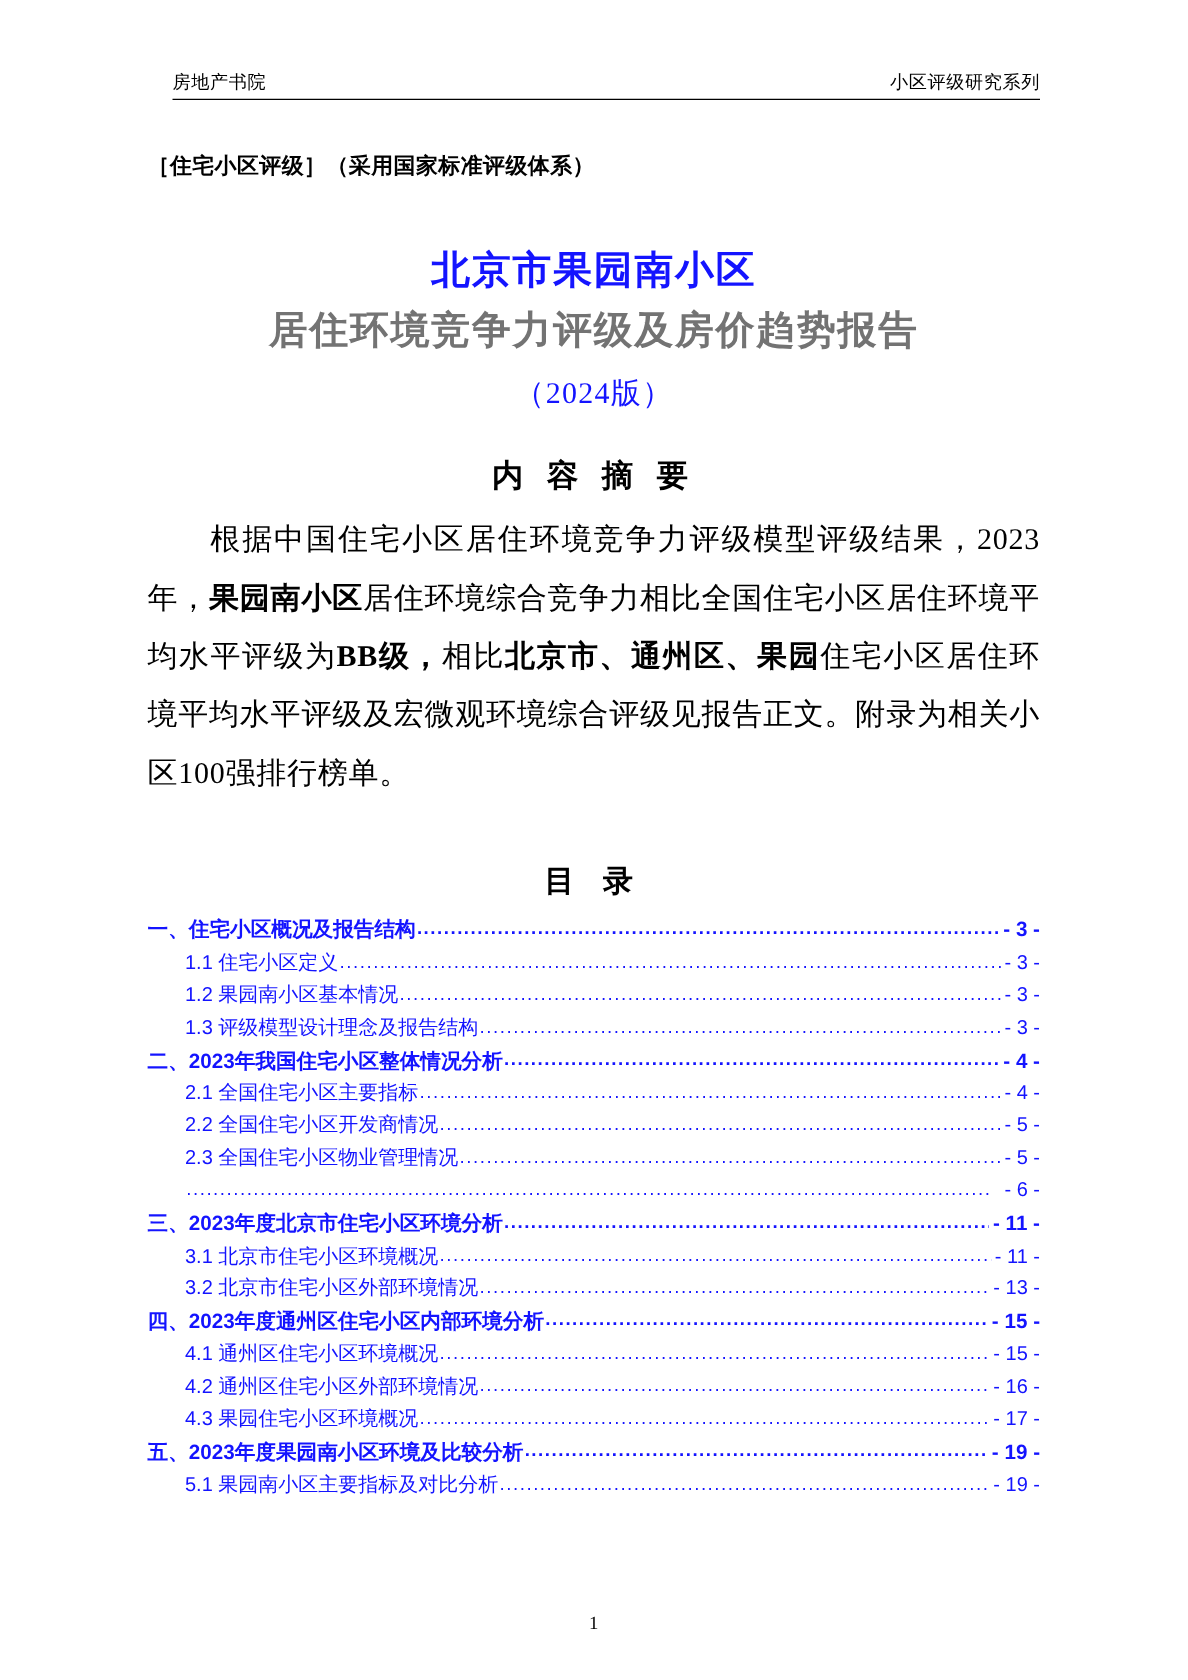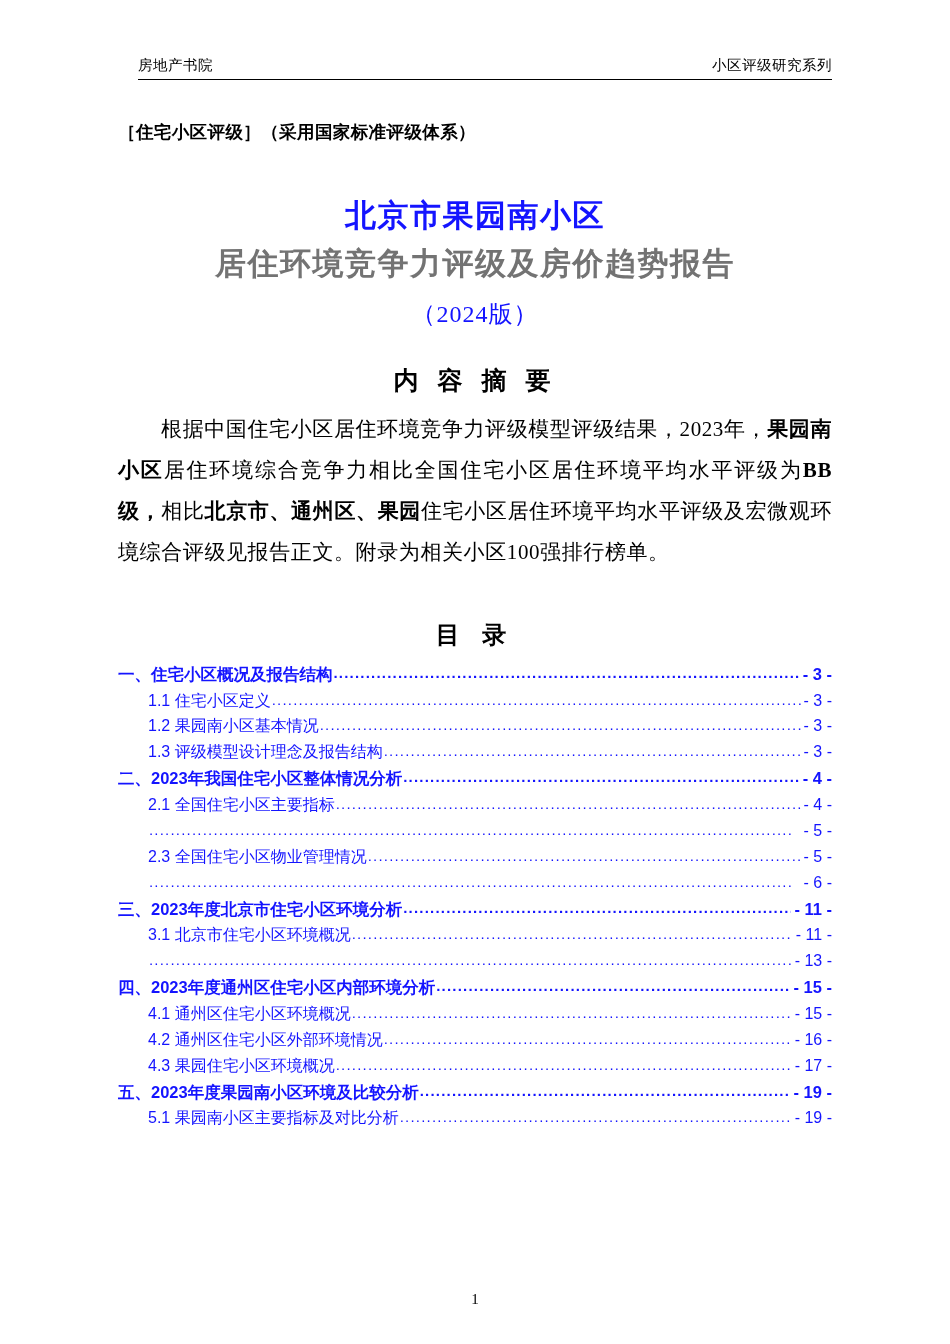--- a/index.html
+++ b/index.html
@@ -78,21 +78,21 @@
   .section-title {
     text-align: center;
     font-family: "Liberation Sans", sans-serif;
     font-weight: bold;
     font-size: 25px;
     letter-spacing: 6px;
     margin-top: 34px;
     margin-bottom: 12px;
   }
   .abstract {
-    font-size: 21px;
+    font-size: 24px;
     line-height: 1.95;
     text-align: justify;
     text-justify: inter-ideograph;
     letter-spacing: 0.6px;
   }
   .abstract .indent { display: inline-block; width: 2.05em; }
   .abstract b { font-weight: bold; }
 
   
   .toc-title {
@@ -190,20 +190,21 @@
         <span class="toc-text">二、2023年我国住宅小区整体情况分析</span>
         <span class="toc-dots">........................................................................................................................</span>
         <span class="toc-page">- 4 -</span>
       </div>
       <div class="toc-entry lvl2">
         <span class="toc-text">2.1 全国住宅小区主要指标</span>
         <span class="toc-dots">........................................................................................................................</span>
         <span class="toc-page">- 4 -</span>
       </div>
       <div class="toc-entry lvl2">
+        <span class="toc-text">2.2 全国住宅小区开发商情况</span>
         <span class="toc-dots">........................................................................................................................</span>
         <span class="toc-page">- 5 -</span>
       </div>
       <div class="toc-entry lvl2">
         <span class="toc-text">2.3 全国住宅小区物业管理情况</span>
         <span class="toc-dots">........................................................................................................................</span>
         <span class="toc-page">- 5 -</span>
       </div>
       <div class="toc-entry lvl2">
         <span class="toc-dots">........................................................................................................................</span>
@@ -213,20 +214,21 @@
         <span class="toc-text">三、2023年度北京市住宅小区环境分析</span>
         <span class="toc-dots">........................................................................................................................</span>
         <span class="toc-page">- 11 -</span>
       </div>
       <div class="toc-entry lvl2">
         <span class="toc-text">3.1 北京市住宅小区环境概况</span>
         <span class="toc-dots">........................................................................................................................</span>
         <span class="toc-page">- 11 -</span>
       </div>
       <div class="toc-entry lvl2">
+        <span class="toc-text">3.2 北京市住宅小区外部环境情况</span>
         <span class="toc-dots">........................................................................................................................</span>
         <span class="toc-page">- 13 -</span>
       </div>
       <div class="toc-entry lvl1">
         <span class="toc-text">四、2023年度通州区住宅小区内部环境分析</span>
         <span class="toc-dots">........................................................................................................................</span>
         <span class="toc-page">- 15 -</span>
       </div>
       <div class="toc-entry lvl2">
         <span class="toc-text">4.1 通州区住宅小区环境概况</span>

